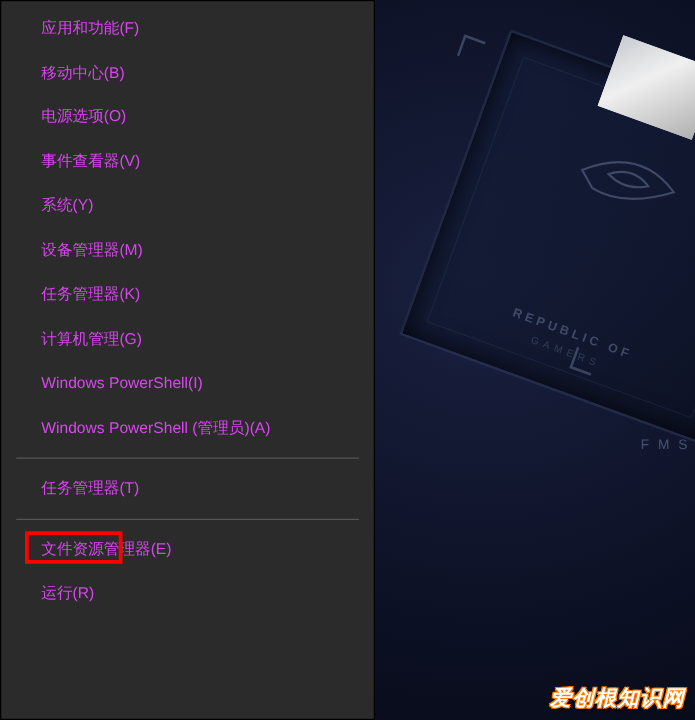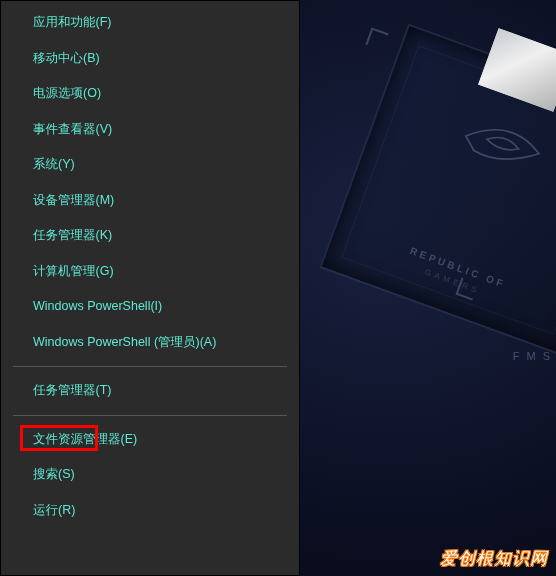--- a/index.html
+++ b/index.html
@@ -50,21 +50,21 @@
   .bracket.bl { top:280px; right:80px; border-width:0 0 2px 2px; transform:rotate(20deg); }
   .fms { position:absolute; top:350px; right:4px; color:rgba(150,170,210,0.4); font-size:11px; letter-spacing:2px; }
 
   
   .context-menu {
     position: absolute; left: 0; top: 0;
     width: 300px; height: 576px;
     background: #2b2b2b;
     border: 1px solid #000;
     z-index: 10;
-    color: #5eead4;
+    color: #d946ef;
     font-size: 12.5px;
     padding-top: 4px;
   }
   .menu-item {
     padding: 9px 14px 9px 32px;
     cursor: default;
     line-height: 1.4;
     white-space: nowrap;
     position: relative;
   }
@@ -74,21 +74,21 @@
   .highlight-box {
     position:absolute;
     border:3px solid #ff0000;
     pointer-events:none;
     z-index:20;
   }
 
   
   .watermark {
     position:absolute; right:8px; bottom:6px; z-index:30;
-    font-size:17px; font-weight:normal; font-style:italic;
+    font-size:17px; font-weight:bold; font-style:italic;
     color:#fff;
     text-shadow: -1px -1px 0 #ff7a00, 1px -1px 0 #ff7a00, -1px 1px 0 #ff7a00, 1px 1px 0 #ff7a00, 2px 2px 2px rgba(0,0,0,.6);
     letter-spacing:1px;
   }
 </style>
 </head>
 <body>
 
 <div class="desktop-bg">
   <div class="rog-badge">
@@ -115,19 +115,18 @@
     <div class="menu-item"><span>系统(Y)</span></div>
     <div class="menu-item"><span>设备管理器(M)</span></div>
     <div class="menu-item"><span>任务管理器(K)</span></div>
     <div class="menu-item"><span>计算机管理(G)</span></div>
     <div class="menu-item"><span>Windows PowerShell(I)</span></div>
     <div class="menu-item"><span>Windows PowerShell (管理员)(A)</span></div>
     <div class="separator"></div>
     <div class="menu-item"><span>任务管理器(T)</span></div>
     <div class="separator"></div>
     <div class="menu-item"><span>文件资源管理器(E)</span></div>
-    <div class="menu-item"><span>搜索(S)</span></div>
     <div class="menu-item"><span>运行(R)</span></div>
   </div>
 
 <div class="highlight-box" id="hl" style="left: 20px; top: 425px; width: 78px; height: 26px;"></div>
 
 <div class="watermark">爱创根知识网</div>
 
 </body></html>

